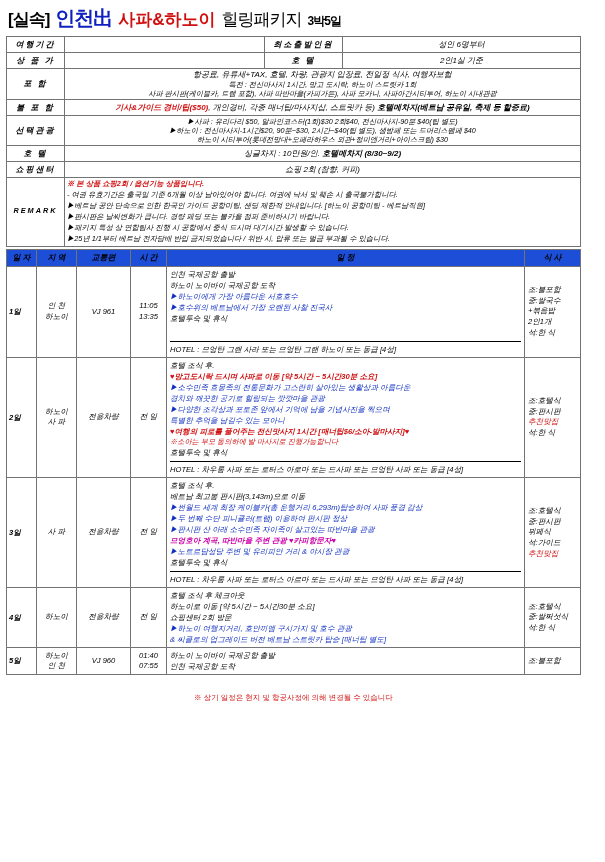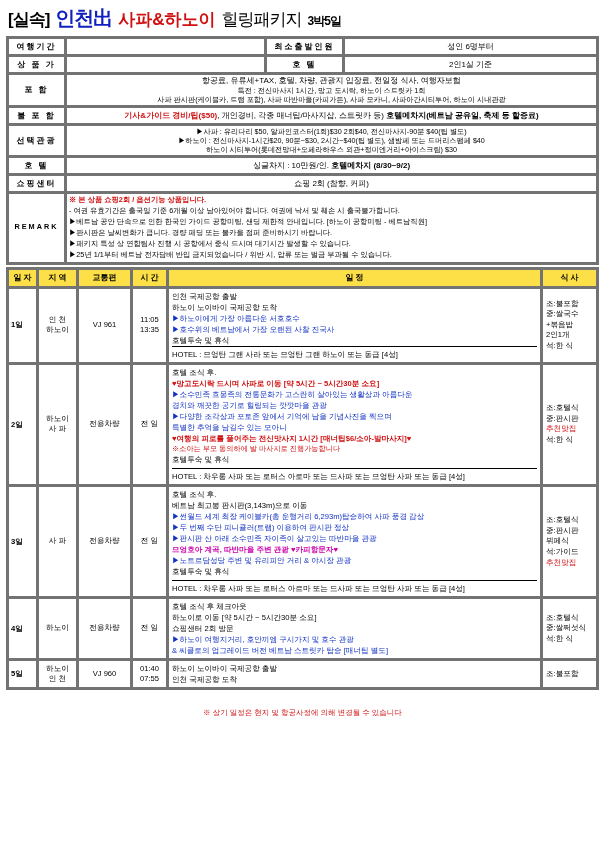--- a/index.html
+++ b/index.html
@@ -4,46 +4,46 @@
 <style>
   html,body{margin:0;padding:0;background:#ffffff;}
   body{
     font-family:"Liberation Sans", sans-serif;
     width:605px;
     height:862px;
     overflow:hidden;
     color:#000;
     font-size:8px;
   }
-  .page{width:605px;height:862px;position:relative;box-sizing:border-box;padding:4px 6px 0 6px;}
+  .page{width:605px;height:862px;position:relative;box-sizing:border-box;padding:4px 24px 0 6px;}
   .title-row{
     display:flex;align-items:baseline;justify-content:flex-start;
     gap:6px;padding:1px 0 4px 2px;white-space:nowrap;
   }
   .t-brk{font-size:17px;font-weight:bold;color:#000;letter-spacing:-1px;}
   .t-blue{font-size:20px;font-weight:bold;color:#1020c0;letter-spacing:-1px;}
   .t-red{font-size:17px;font-weight:bold;color:#d01010;}
   .t-black{font-size:17px;font-weight:normal;color:#000;letter-spacing:-1px;}
   .t-last{font-size:12px;font-weight:bold;color:#000;letter-spacing:-1px;}
 
   table{border-collapse:collapse;width:100%;table-layout:fixed;}
-  td,th{border:3px solid #737373;padding:1px 2px;vertical-align:middle;font-size:8px;line-height:1.25;}
+  td,th{border:1px solid #737373;padding:1px 2px;vertical-align:middle;font-size:8px;line-height:1.25;font-style:italic;}
   .lab{text-align:center;font-weight:bold;background:#ffffff;letter-spacing:2px;}
   .ctr{text-align:center;}
   .lft{text-align:left;}
   .small{font-size:7.2px;}
   .red{color:#d01010;}
   .blue{color:#1030c0;}
   .magenta{color:#cc00aa;}
   .bold{font-weight:bold;}
 
   .info-table td{height:13px;}
 
   
-  .sched th{background:#fde047;text-align:center;font-weight:bold;font-size:8px;height:14px;}
+  .sched th{background:#1d4ed8;text-align:center;font-weight:bold;font-size:8px;height:14px;}
   .sched td{font-size:7.6px;}
   .day-cell{text-align:left;font-weight:bold;font-size:9px;}
   .cityc{text-align:center;font-size:8px;line-height:1.35;}
   .meal{font-size:7.4px;line-height:1.4;text-align:left;padding-left:3px;}
   .hotel-line{border-top:1px solid #000;}
   .itin{padding:2px 3px;line-height:1.45;}
   .itin div{white-space:nowrap;}
   .footer{
     text-align:center;color:#d01010;font-size:7.5px;margin-top:18px;
   }
@@ -159,21 +159,21 @@
           <td class="cityc">
             <div>11:05</div>
             <div>13:35</div>
           </td>
           <td class="itin">
             <div class="">인천 국제공항 출발</div>
             <div class="">하노이 노이바이 국제공항 도착</div>
             <div class="blue">▶하노이에게 가장 아름다운 서호호수</div>
             <div class="blue">▶호수위의 베트남에서 가장 오랜된 사찰 진국사</div>
             <div class="">호텔투숙 및 휴식</div>
-            <div class="hotel-line" style="margin-top:0;padding-top:2px;">HOTEL : 므엉탄 그랜 사라 또는 므엉탄 그랜 하노이 또는 동급 [4성]</div>
+            <div class="hotel-line" style="margin-top:17px;padding-top:2px;">HOTEL : 므엉탄 그랜 사라 또는 므엉탄 그랜 하노이 또는 동급 [4성]</div>
           </td>
           <td class="meal">
             <div>조:불포함</div>
             <div>중:쌀국수</div>
             <div>+볶음밥</div>
             <div>2인1개</div>
             <div>석:한  식</div>
           </td>
         </tr>
         <tr>

